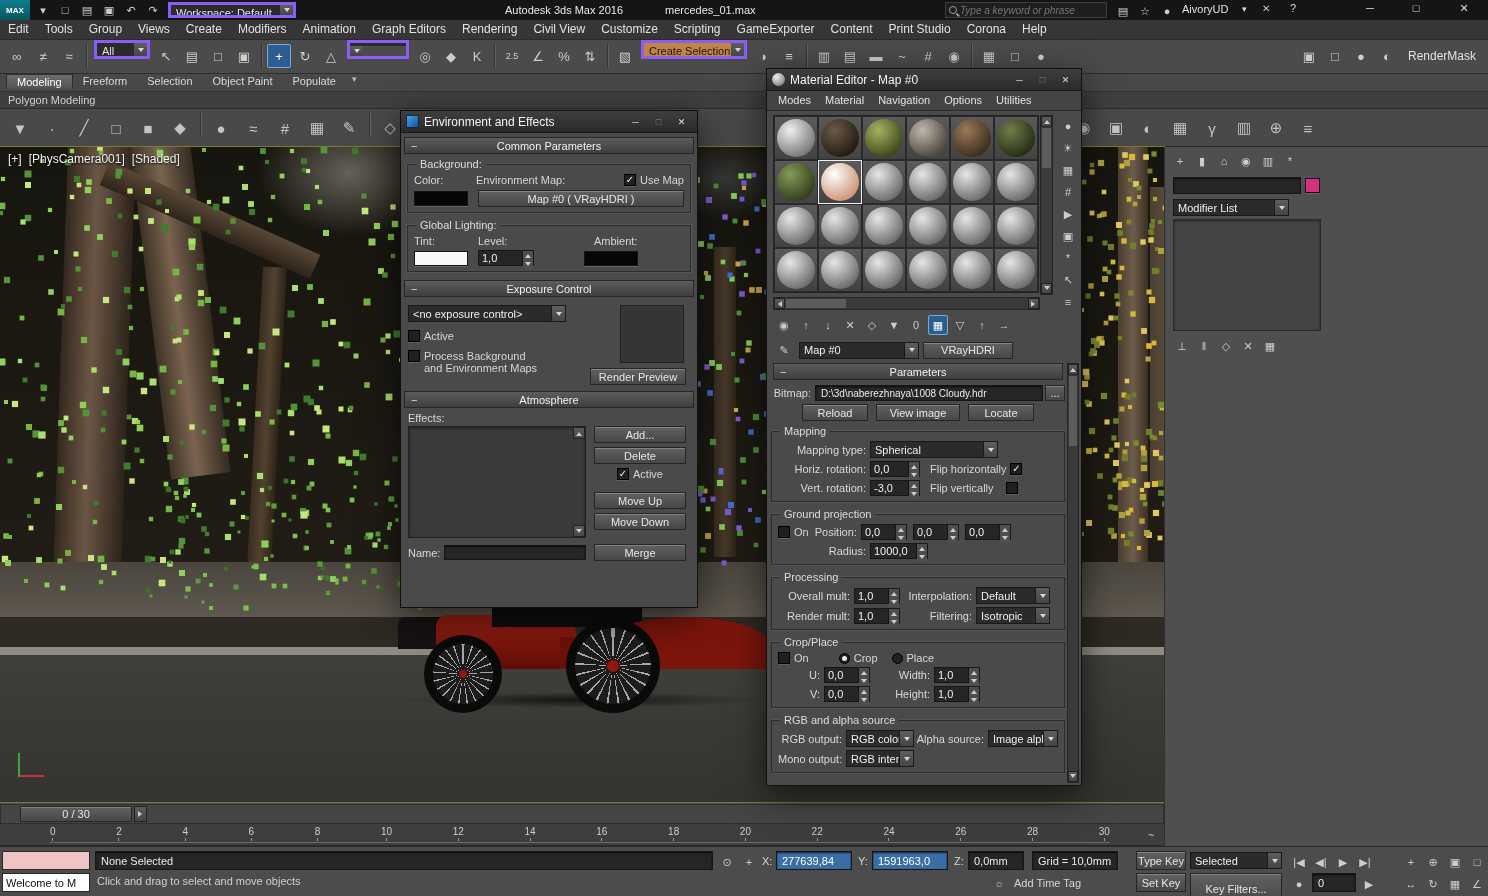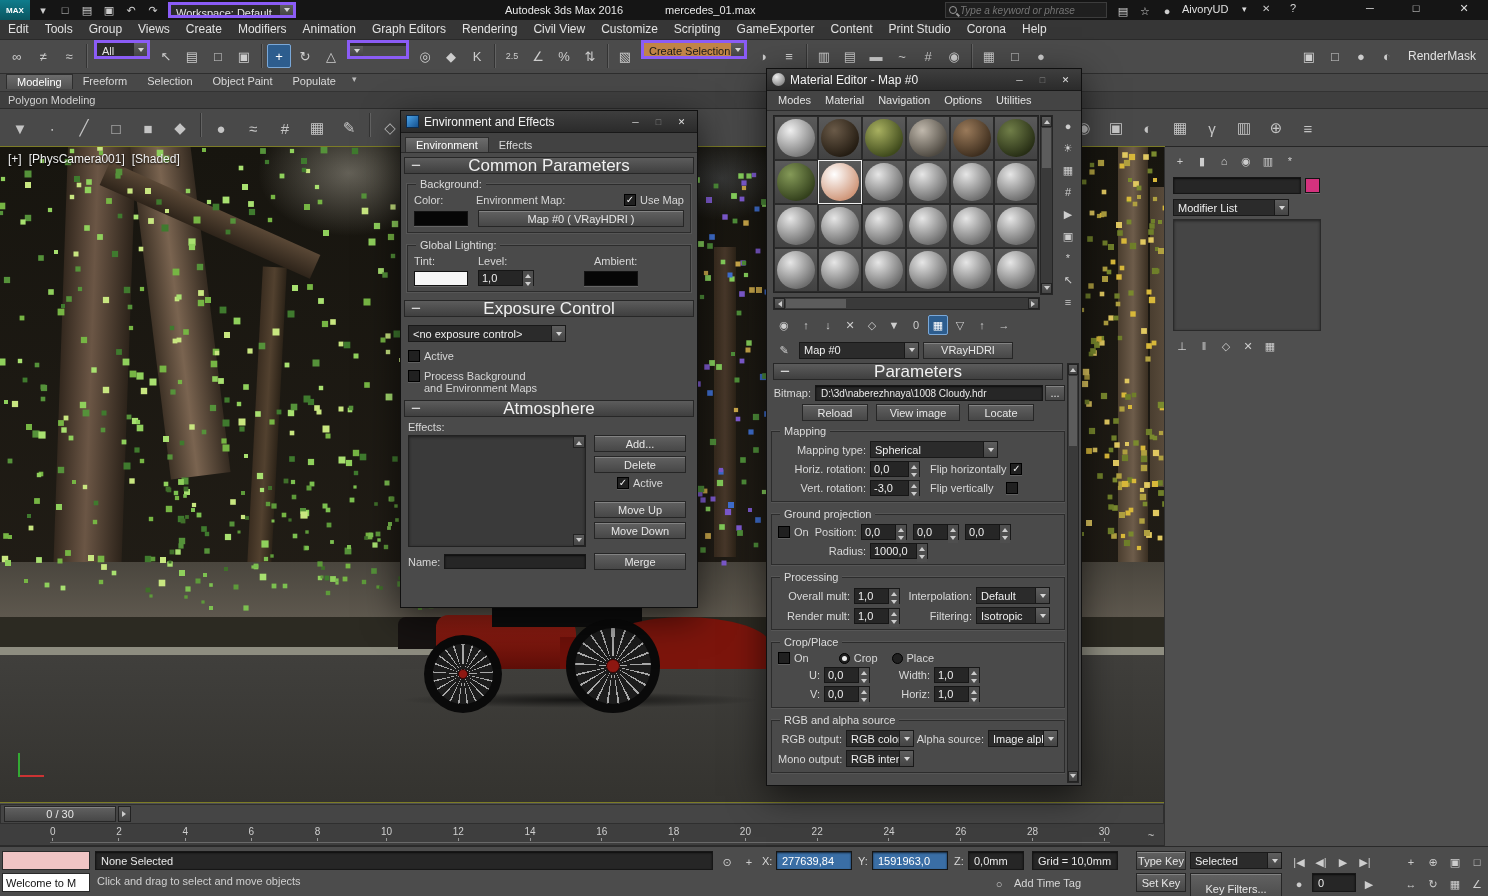--- a/index.html
+++ b/index.html
@@ -19,21 +19,21 @@
 .combo .cv{flex:1;background:#2b2b2b;border:1px solid #191919;padding:0 4px;display:flex;align-items:center;white-space:nowrap;overflow:hidden;color:#eee}
 .combo .ca{width:14px;background:linear-gradient(#5e5e5e,#454545);border:1px solid #191919;border-left:0;display:flex;align-items:center;justify-content:center}
 .combo .ca::after{content:"";width:0;height:0;border:3px solid transparent;border-top:4px solid #d6d6d6;margin-top:3px}
 .spin{display:inline-flex;height:16px;align-items:stretch}
 .spin .sv{flex:1;background:#262626;border:1px solid #161616;padding:0 3px;display:flex;align-items:center;color:#eee;white-space:nowrap;overflow:hidden}
 .spin .sarr{width:11px;display:flex;flex-direction:column;border:1px solid #191919;border-left:0}
 .spin .sarr i{flex:1;background:#4e4e4e;display:flex;align-items:center;justify-content:center}
 .spin .sarr i.up::after{content:"";border:3px solid transparent;border-bottom:4px solid #ccc;margin-bottom:2px}
 .spin .sarr i.dn::after{content:"";border:3px solid transparent;border-top:4px solid #ccc;margin-top:2px}
 .swatch{height:15px;border:1px solid #141414;box-shadow:0 1px 0 rgba(255,255,255,.15)}
-.roll{background:linear-gradient(#5c5c5c,#3f3f3f);border:1px solid #272727;height:17px;display:flex;align-items:center;justify-content:center;position:relative;color:#f0f0f0;font-size:17px}
+.roll{background:linear-gradient(#5c5c5c,#3f3f3f);border:1px solid #272727;height:17px;display:flex;align-items:center;justify-content:center;position:relative;color:#f0f0f0;font-size:11px}
 .roll::before{content:"−";position:absolute;left:6px;color:#ddd}
 .grp{border:1px solid #2c2c2c;box-shadow:0 0 0 1px rgba(255,255,255,.07);position:relative;padding:9px 6px 5px}
 .grp>.gt{position:absolute;top:-7px;left:8px;background:#4a4a4a;padding:0 4px;font-size:11px;color:#dcdcdc}
 
 .win{position:absolute;background:#4a4a4a;border:1px solid #101010;box-shadow:0 10px 34px rgba(0,0,0,.6)}
 .wtitle{height:22px;background:linear-gradient(#3e3e3e,#2b2b2b);display:flex;align-items:center;padding:0 5px;border-bottom:1px solid #191919}
 .wtext{margin-left:5px;font-size:12px;color:#f2f2f2;white-space:nowrap}
 .wbtns{margin-left:auto;display:flex;gap:2px}
 .wb{width:21px;height:16px;display:flex;align-items:center;justify-content:center;font-size:9px;color:#e0e0e0}
 .wb.dim{color:#8a8a8a}
@@ -328,21 +328,21 @@
   <div class="iconrow icons-sm" style="position:absolute;left:6px;top:188px">
       <span class="tbtn">⊥</span>
       <span class="tbtn">‖</span>
       <span class="tbtn">◇</span>
       <span class="tbtn">✕</span>
       <span class="tbtn">▦</span>
     </div>
 </div>
 
 <div class="abs" id="timeline">
-  <div class="btn" style="width:112px;height:16px;margin-left:3px">
+  <div class="btn" style="width:112px;height:16px;margin-left:19px">
     <span>0 / 30</span>
   </div>
   <div class="sarrbox" style="width:13px;height:16px;margin-left:2px">
       <span class="tri-r"></span>
     </div>
 </div>
 <div class="abs" id="ruler">
   <div id="ticks">
 
   <span class="tick">0</span>
@@ -446,24 +446,20 @@
 <div class="win" style="left:400px;top:110px;width:298px;height:498px;z-index:10">
   <div class="wtitle">
     <span class="wicon-env"></span>
     <span class="wtext">Environment and Effects</span>
     <span class="wbtns">
       <span class="wb">─</span>
       <span class="wb dim">□</span>
       <span class="wb">✕</span>
     </span>
   </div>
-  <div style="display:flex;align-items:flex-end;height:20px;background:#424242;border-bottom:1px solid #2a2a2a;padding-left:4px">
-    <span class="rtab active">Environment</span>
-    <span class="rtab">Effects</span>
-  </div>
   <div style="padding:4px 3px">
     <div class="roll">
         <span>Common Parameters</span>
       </div>
     <div class="grp" style="margin:10px 3px 6px">
       <span class="gt">Background:</span>
       <div style="display:flex;align-items:center">
         <span class="lbl" style="width:62px">Color:</span>
         <span class="lbl" style="flex:1">Environment Map:</span>
         <span class="cbrow">
@@ -507,20 +503,26 @@
             <span class="ca"></span>
         </span>
         <div class="cbrow" style="margin-top:8px">
             <span class="cb"></span>
             <span class="lbl">Active</span>
           </div>
         <div class="cbrow" style="margin-top:8px;align-items:flex-start">
             <span class="cb"></span>
           <span class="lbl" style="line-height:12px"><span>Process Background</span><br><span>and Environment Maps</span></span>
         </div>
+      </div>
+      <div style="width:100px">
+        <div style="width:64px;height:58px;background:#353535;border:1px solid #222;margin-left:30px"></div>
+        <div class="btn" style="width:96px;height:17px;margin-top:5px">
+            <span>Render Preview</span>
+          </div>
       </div>
     </div>
     <div class="roll">
         <span>Atmosphere</span>
       </div>
     <div style="padding:4px 4px 0">
       <span class="lbl">Effects:</span>
       <div style="display:flex;margin-top:2px">
         <div style="position:relative;width:178px;height:112px;background:#3a3a3a;border:1px solid #222;box-shadow:inset 0 1px 3px rgba(0,0,0,.5)">
           <div class="sarrbox" style="position:absolute;right:0;top:0;width:12px;height:12px">
@@ -877,21 +879,21 @@
       </div>
       <div class="prow" style="margin-bottom:0">
         <span class="pl" style="width:46px">V:</span>
         <span class="spin" style="width:46px">
             <span class="sv">0,0</span>
             <span class="sarr">
               <i class="up"></i>
               <i class="dn"></i>
             </span>
           </span>
-        <span class="pl" style="width:64px">Horiz:</span>
+        <span class="pl" style="width:64px">Height:</span>
         <span class="spin" style="width:46px">
             <span class="sv">1,0</span>
             <span class="sarr">
               <i class="up"></i>
               <i class="dn"></i>
             </span>
           </span>
       </div>
     </div>
     <div class="grp" style="margin-top:12px">

